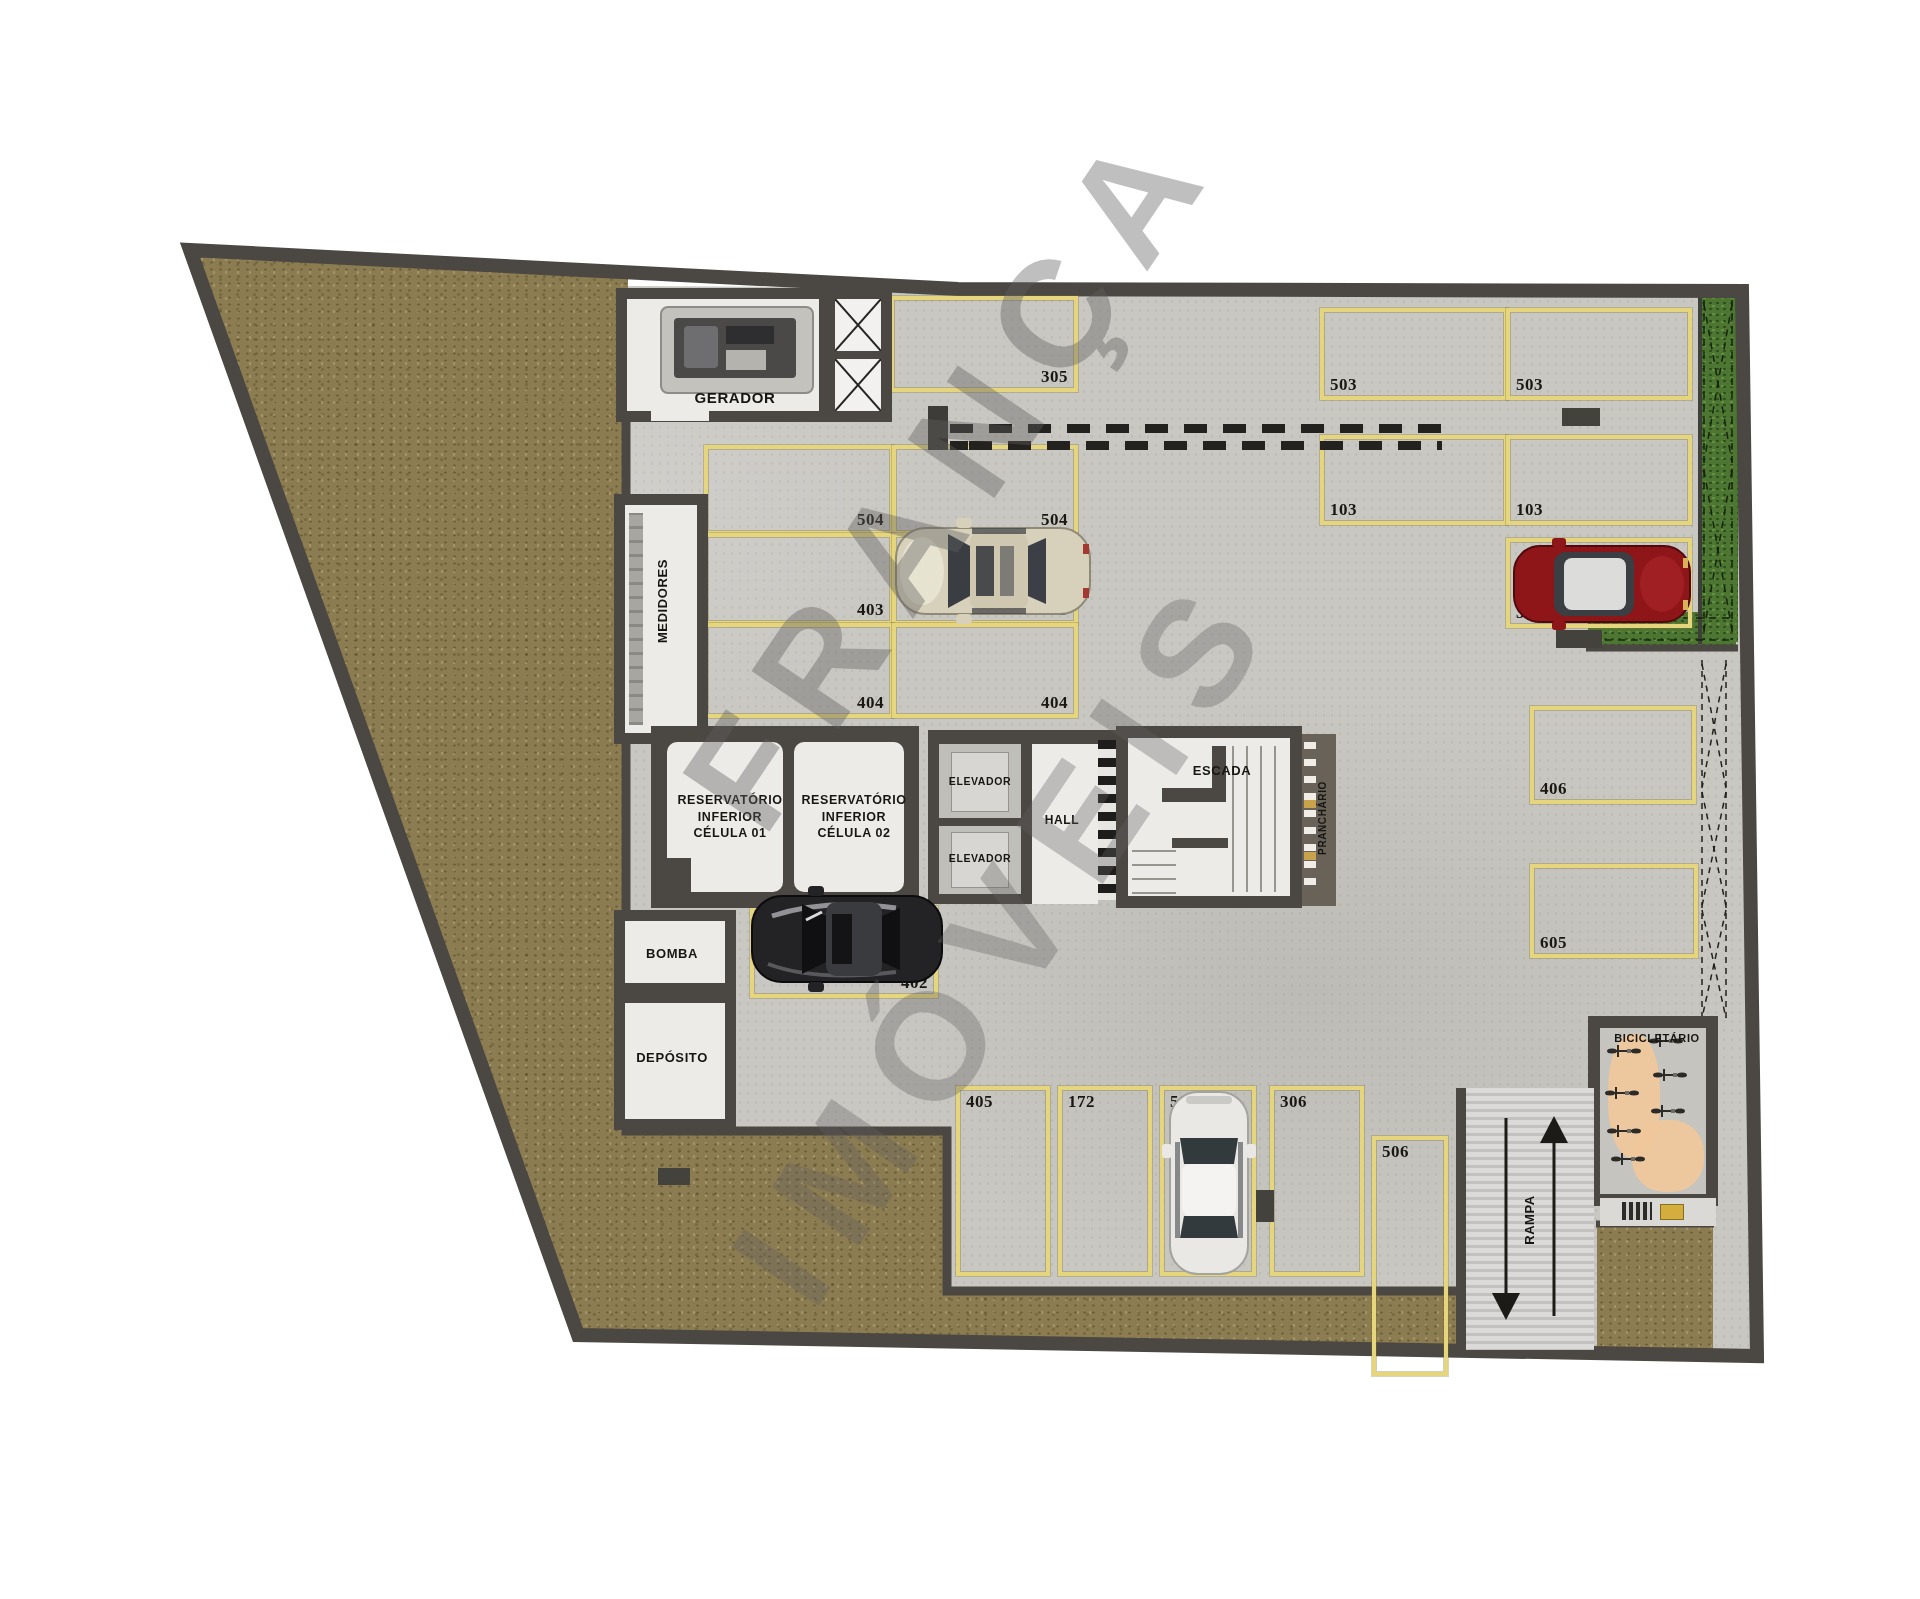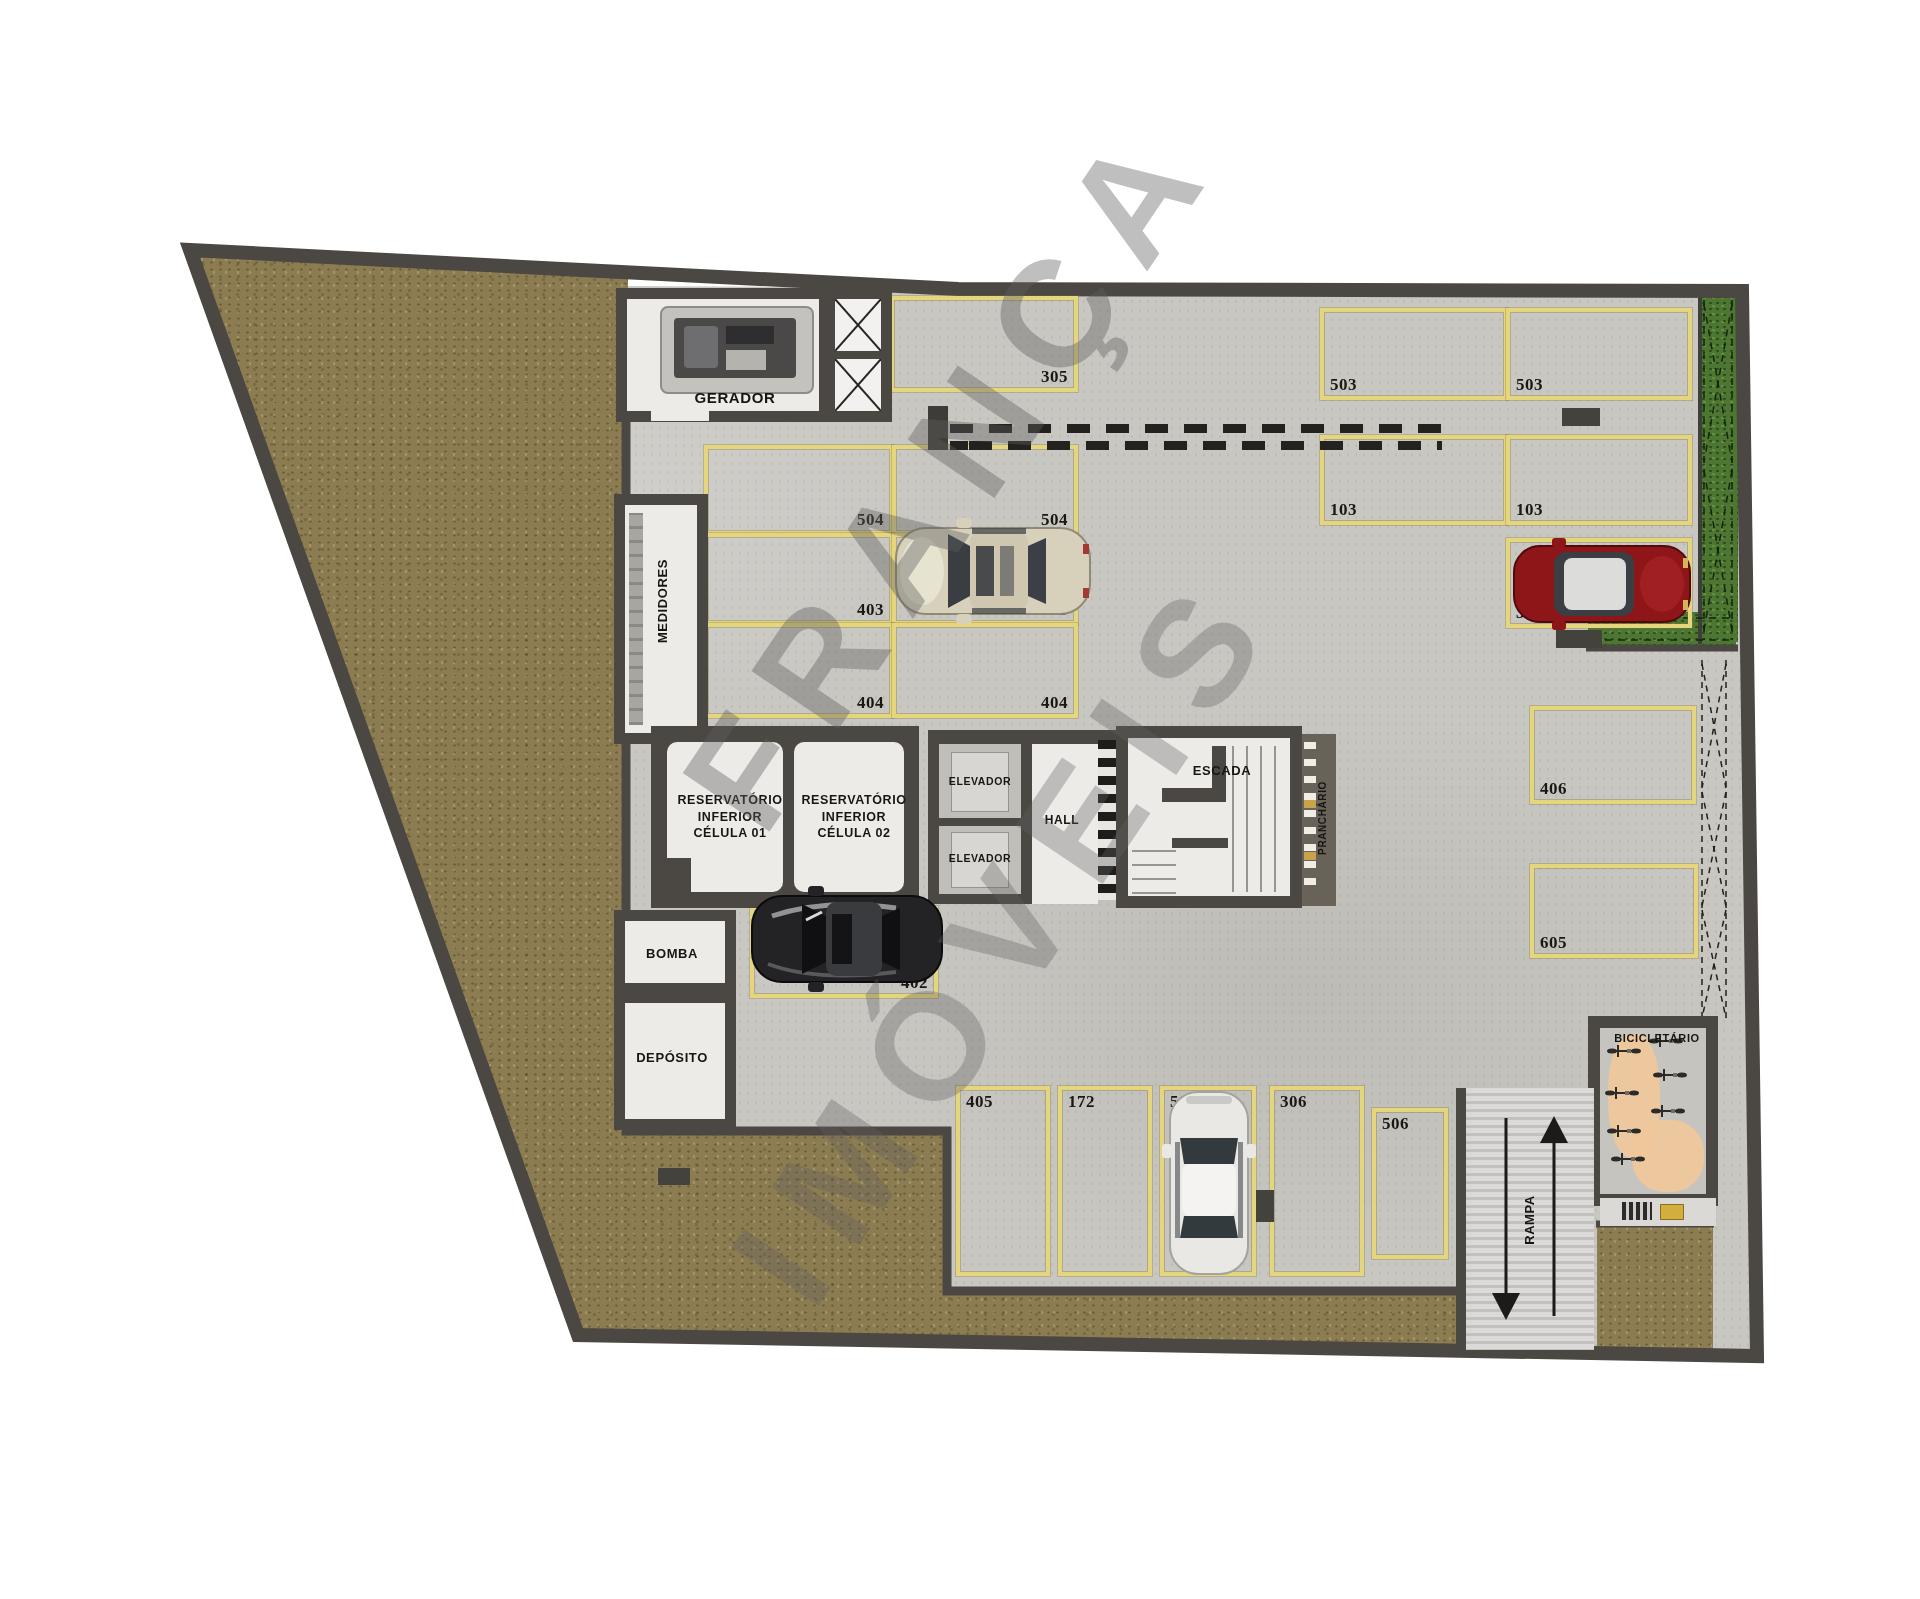--- a/index.html
+++ b/index.html
@@ -168,21 +168,21 @@
     </div>
   <div class="spot" style="left:1058px;top:1086px;width:94px;height:190px">
       <span class="num tl">172</span>
     </div>
   <div class="spot" style="left:1160px;top:1086px;width:96px;height:190px">
       <span class="num tl">501</span>
     </div>
   <div class="spot" style="left:1270px;top:1086px;width:94px;height:190px">
       <span class="num tl">306</span>
     </div>
-  <div class="spot" style="left:1372px;top:1108px;width:76px;height:151px">
+  <div class="spot" style="left:1372px;top:1136px;width:76px;height:240px">
       <span class="num tl">506</span>
     </div>
 
   <div class="room" style="left:616px;top:288px;width:214px;height:134px"></div>
   <div class="abs" style="left:651px;top:409px;width:58px;height:12px;background:#edebe8"></div>
   <div class="abs" style="left:660px;top:306px;width:150px;height:84px;background:#c4c2bd;border:2px solid #8e8c88;border-radius:8px">
     <div class="abs" style="left:12px;top:10px;width:122px;height:60px;background:#4a4947;border-radius:4px"></div>
     <div class="abs" style="left:22px;top:18px;width:34px;height:42px;background:#6e6d70;border-radius:4px"></div>
     <div class="abs" style="left:64px;top:18px;width:48px;height:18px;background:#2e2d2f"></div>
     <div class="abs" style="left:64px;top:42px;width:40px;height:20px;background:#b5b3ae"></div>

